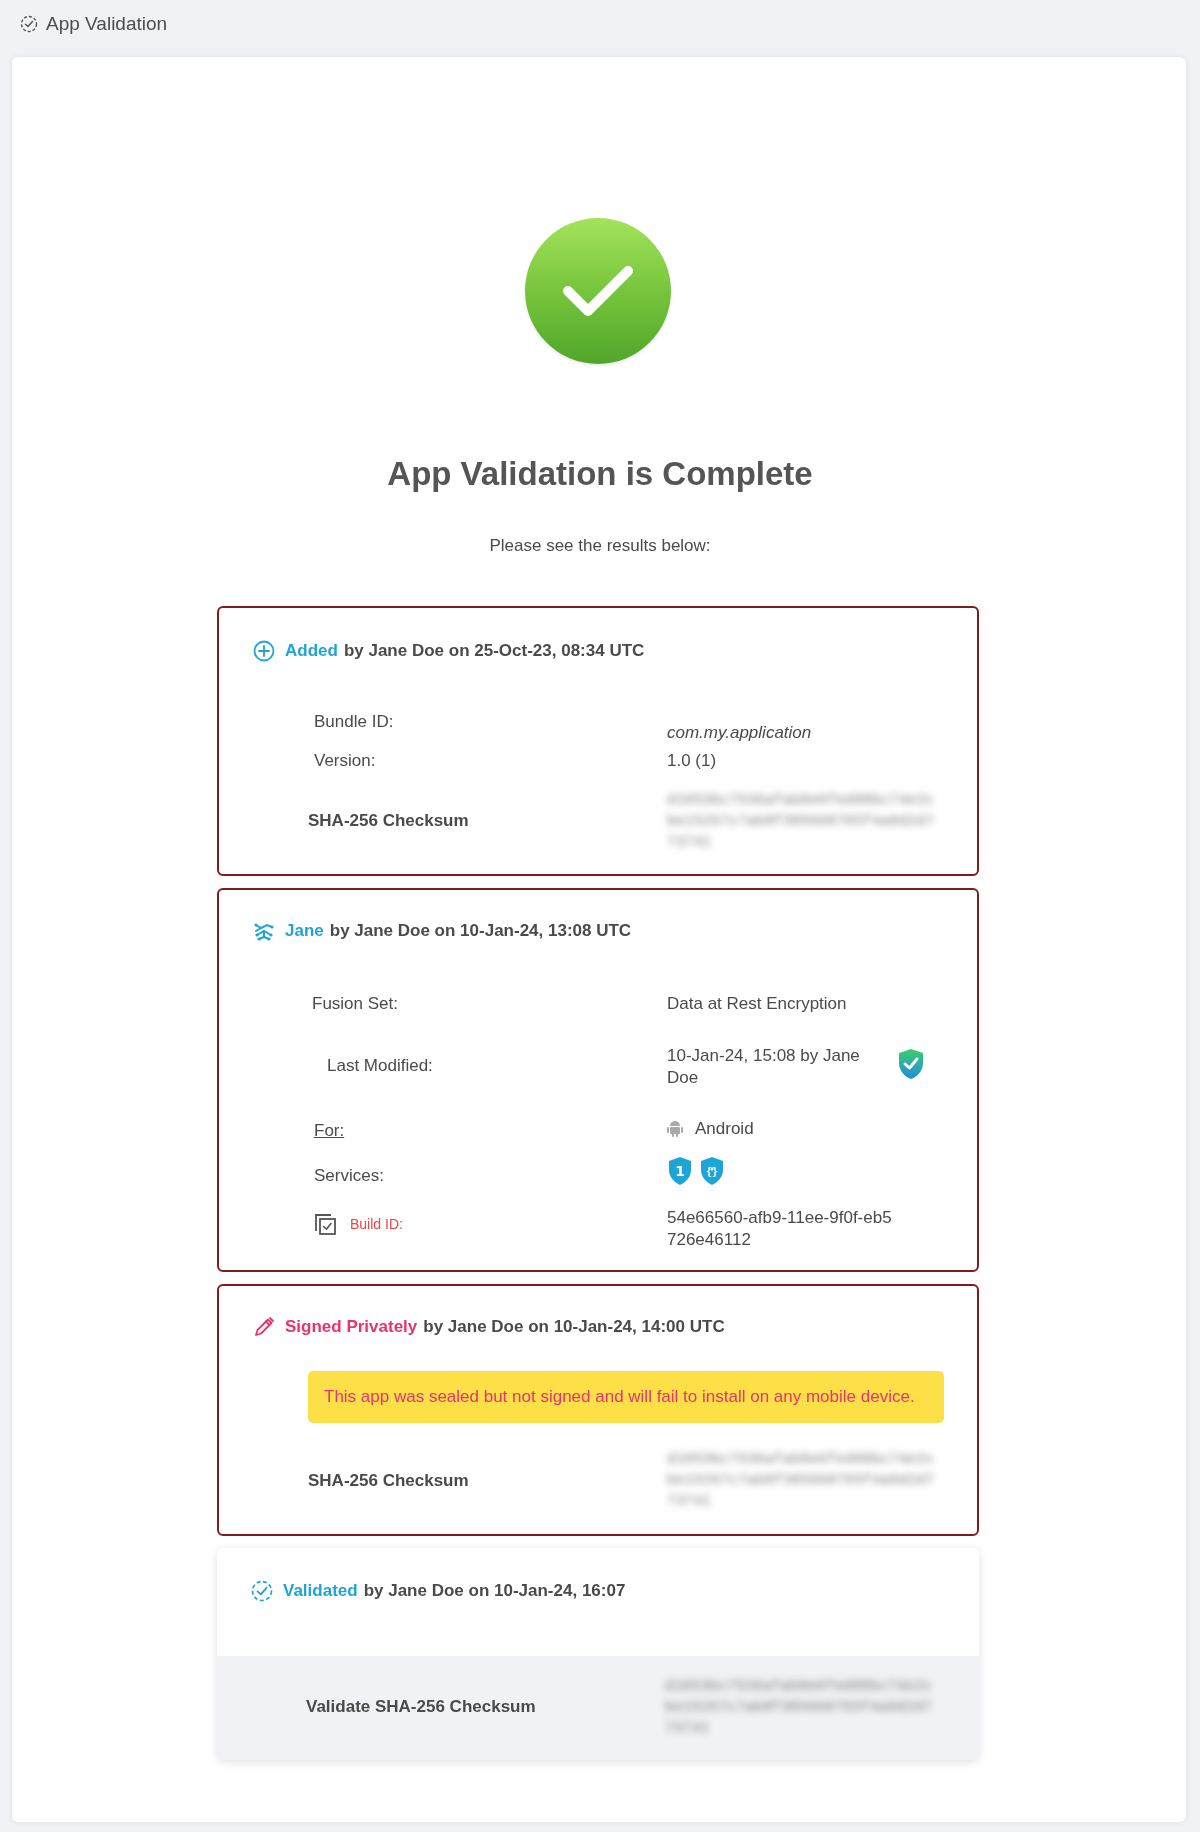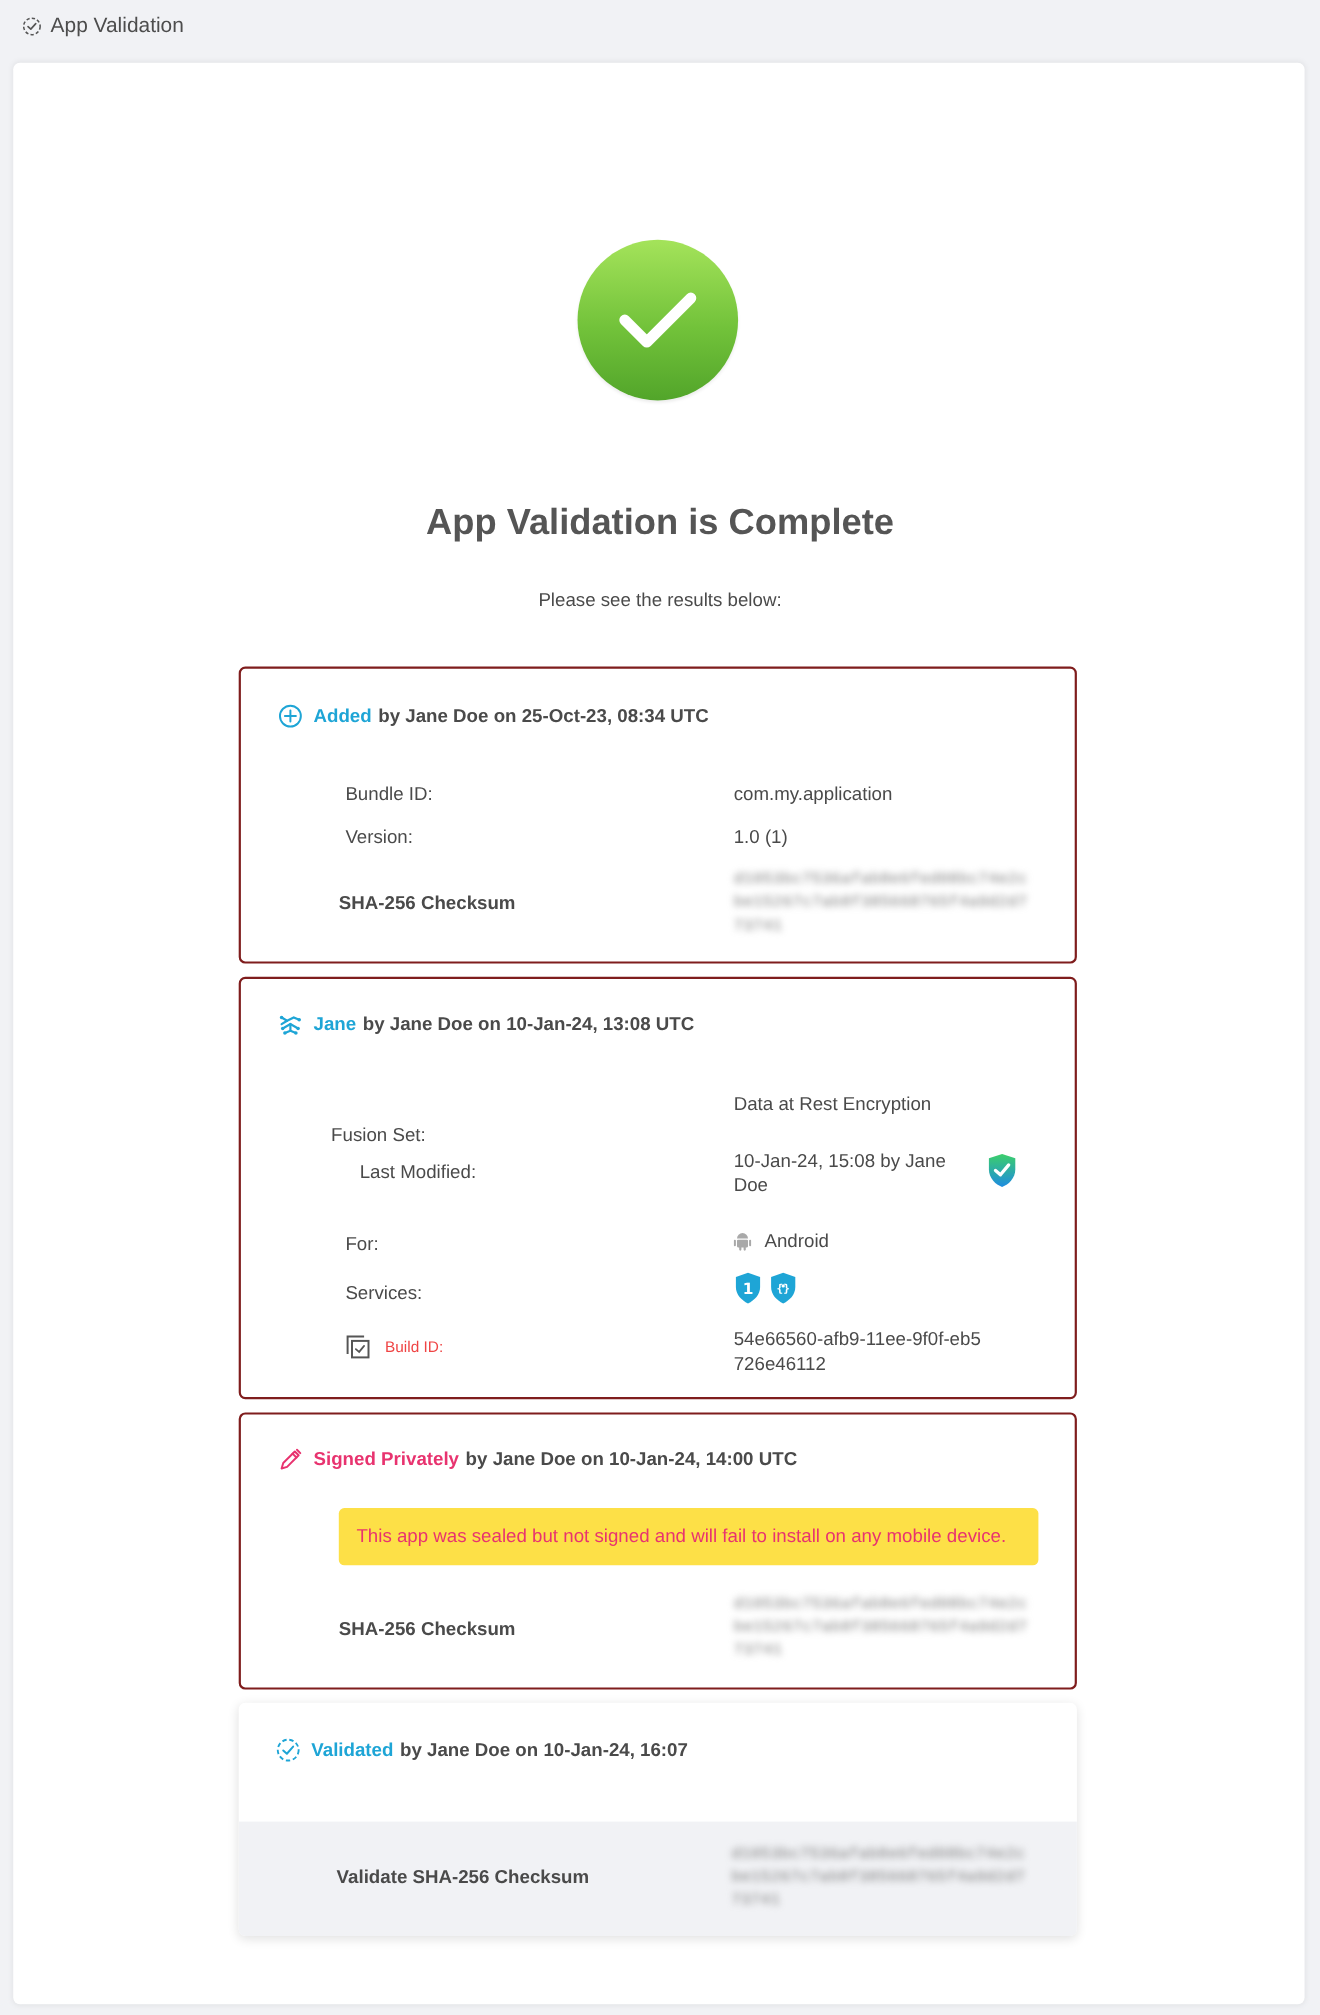--- a/index.html
+++ b/index.html
@@ -109,21 +109,21 @@
     <span class="hicon">
       <svg width="22" height="22" viewBox="0 0 22 22">
         <circle cx="11" cy="11" r="9.5" fill="none" stroke="#1ea5d6" stroke-width="1.8"></circle>
         <path d="M11 6 V16 M6 11 H16" stroke="#1ea5d6" stroke-width="1.8" stroke-linecap="round"></path>
       </svg>
     </span>
     <span class="action blue">Added</span>
     <span>by Jane Doe on 25-Oct-23, 08:34 UTC</span>
   </div>
   <div class="row-label" style="left:95px; top:104px;">Bundle ID:</div>
-  <div class="row-value" style="top:103px;">com.my.application</div>
+  <div class="row-value" style="top:114px;font-style:italic;">com.my.application</div>
   <div class="row-label" style="left:95px; top:143px;">Version:</div>
   <div class="row-value" style="top:142px;">1.0 (1)</div>
   <div class="row-label bold" style="left:89px; top:203px;">SHA-256 Checksum</div>
   <div class="blurred" style="top:182px;">d1053bc7536afab8e6fed08bc74e2cbe15267c7ab8f385668765f4a9d2d773741</div>
 </div>
 
 <div class="card" style="top:888px; height:384px;">
   <div class="card-head" style="top:30px;">
     <span class="hicon">
       <svg width="22" height="22" viewBox="0 0 22 22">
@@ -141,39 +141,39 @@
             <circle cx="18" cy="15" r="1.6"></circle>
           <circle cx="6" cy="19" r="1.6"></circle>
             <circle cx="16" cy="19" r="1.6"></circle>
         </g>
       </svg>
     </span>
     <span class="action blue">Jane</span>
     <span>by Jane Doe on 10-Jan-24, 13:08 UTC</span>
   </div>
 
-  <div class="row-label" style="left:82px; top:104px;margin-top:28px;">Fusion Set:</div>
+  <div class="row-label" style="left:93px; top:104px;">Fusion Set:</div>
   <div class="row-value" style="top:103px;">Data at Rest Encryption</div>
 
   <div class="row-label" style="left:108px; top:166px;">Last Modified:</div>
   <div class="row-value" style="top:155px; width:210px;">10-Jan-24, 15:08 by Jane Doe</div>
   <span style="position:absolute; left:677px; top:157px;">
     <svg width="30" height="34" viewBox="0 0 30 34">
       <defs>
         <linearGradient id="shg" x1="0" y1="0" x2="0" y2="1">
           <stop offset="0" stop-color="#3ccf6a"></stop>
           <stop offset="1" stop-color="#1e8ce0"></stop>
         </linearGradient>
       </defs>
       <path d="M15 2 L27 6 V16 C27 24 21 30 15 32 C9 30 3 24 3 16 V6 Z" fill="url(#shg)"></path>
       <path d="M9 17 L13.5 21 L21 12" fill="none" stroke="#fff" stroke-width="3" stroke-linecap="round" stroke-linejoin="round"></path>
     </svg>
   </span>
 
-  <div class="row-label" style="left:95px; top:231px;">For:</div>
+  <div class="row-label" style="left:95px; top:231px;text-decoration:underline;">For:</div>
   <div style="position:absolute; left:448px; top:229px; display:flex; align-items:center;">
     <span style="display:inline-flex; margin-right:12px;">
       <svg width="16" height="18" viewBox="0 0 16 18">
         <g fill="#a9a9a9">
           <path d="M3 6 A5 5 0 0 1 13 6 Z"></path>
           <rect x="3" y="7" width="10" height="7" rx="1"></rect>
           <rect x="0" y="7" width="2" height="6" rx="1"></rect>
           <rect x="14" y="7" width="2" height="6" rx="1"></rect>
           <rect x="5" y="13" width="2" height="4" rx="1"></rect>
           <rect x="9" y="13" width="2" height="4" rx="1"></rect>

